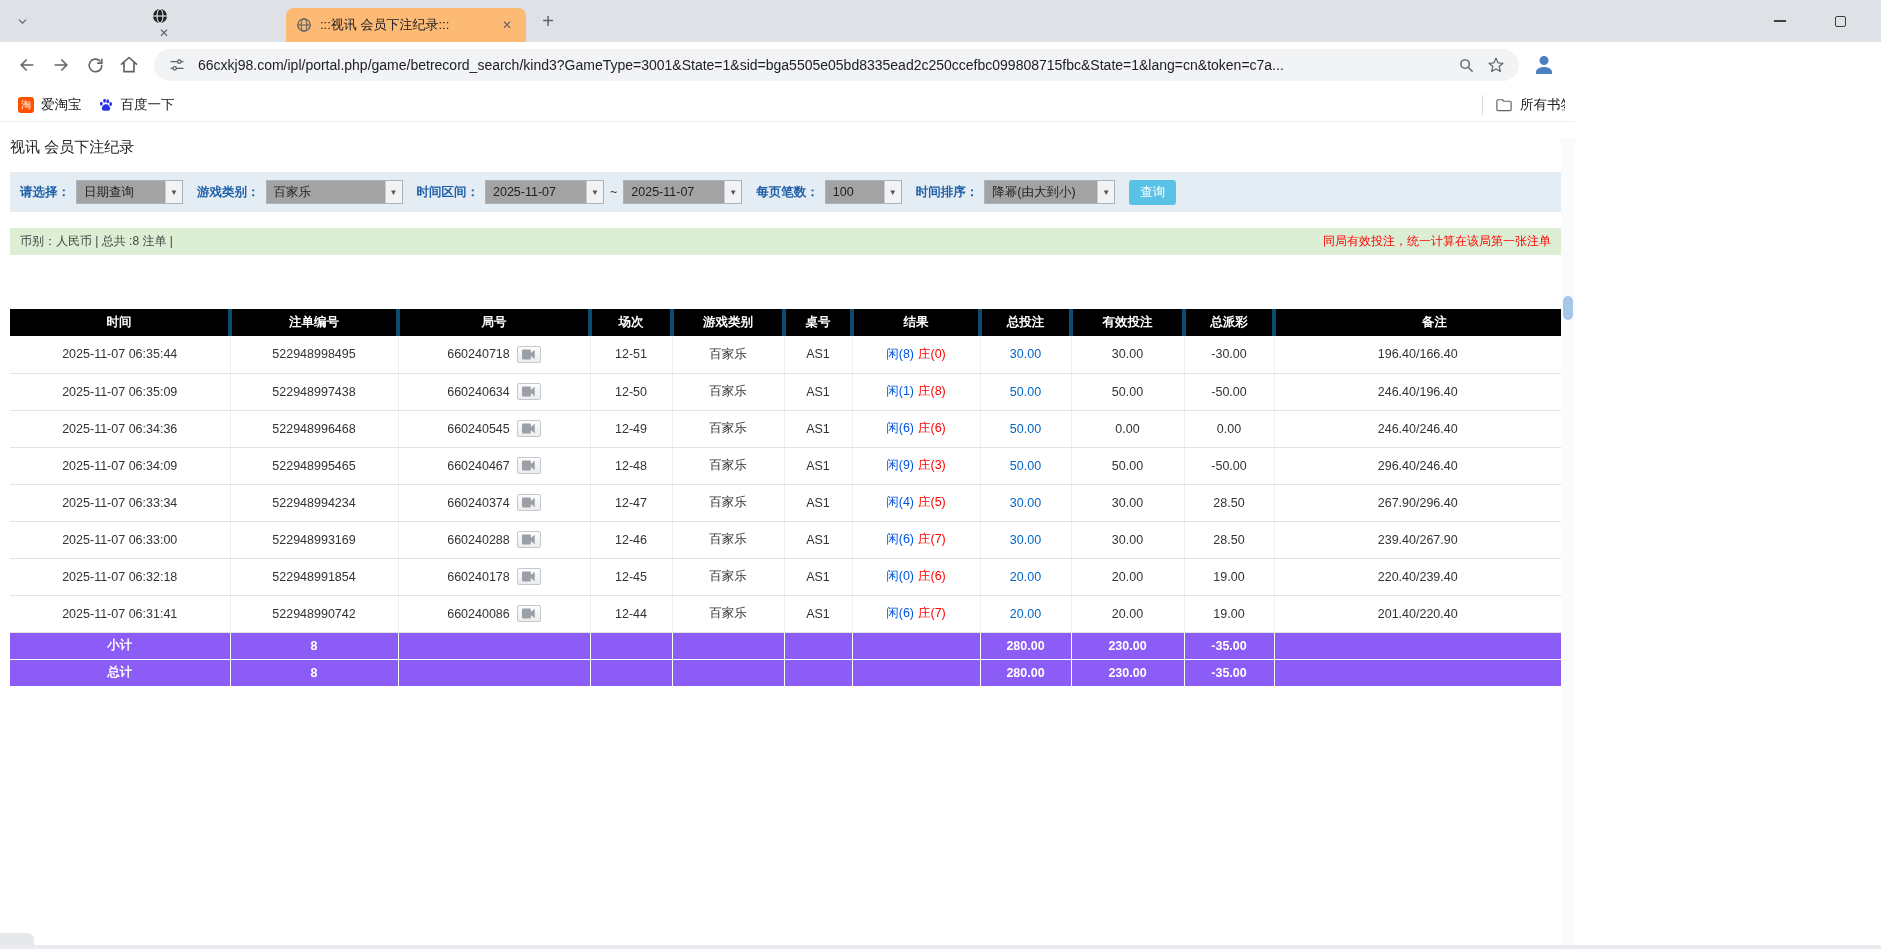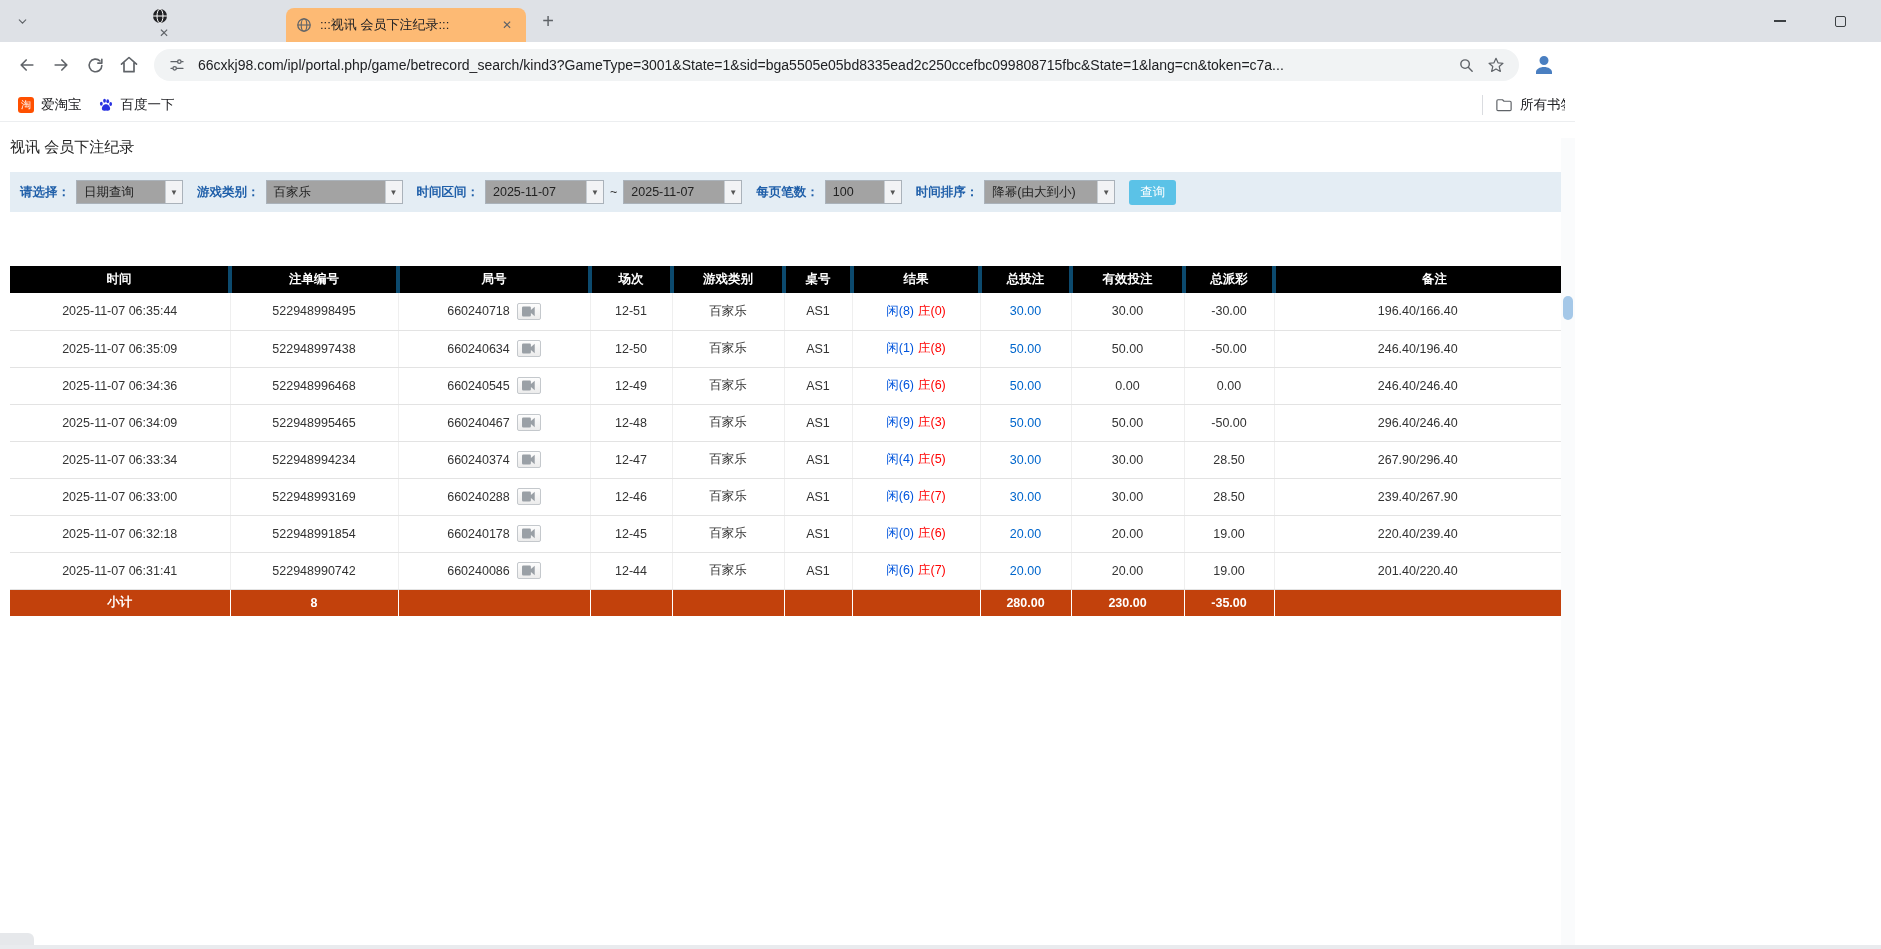--- a/index.html
+++ b/index.html
@@ -61,21 +61,21 @@
   .greenbar { margin:16px 0 0 10px; width:1551px; height:27px; background:#dcefd4; display:flex; align-items:center; justify-content:space-between; padding:0 10px; font-size:12px; }
   .gb-left { color:#444; }
   .gb-right { color:#ff0000; white-space:nowrap; }
 
   
   table.bet { margin:54px 0 0 10px; width:1551px; border-collapse:collapse; table-layout:fixed; font-size:12.5px; }
   table.bet th { background:#000; color:#fff; font-weight:bold; height:27px; border-right:4px solid #0c4a6e; text-align:center; }
   table.bet th:last-child { border-right:none;padding-left:32px; }
   table.bet tbody td { height:37px; text-align:center; color:#333; border-bottom:1px solid #e3e3e3; border-right:1px solid #efefef; background:#fff; }
   table.bet tbody td:last-child { border-right:none; }
-  table.bet tfoot td { background:#c2410c; color:#fff; font-weight:bold; height:27px; text-align:center; border-right:1px solid #fff; border-top:1px solid #fff; }
+  table.bet tfoot td { background:#8b5cf6; color:#fff; font-weight:bold; height:27px; text-align:center; border-right:1px solid #fff; border-top:1px solid #fff; }
   table.bet tfoot td:last-child { border-right:none; }
   .bet-link { color:#0066cc; text-decoration:none; cursor:pointer; }
   .r-player { color:#0055dd; }
   .r-banker { color:#ff0000; margin-left:4px; }
   td.neg, tfoot td.neg { color:#ff0000; }
   .round-wrap { display:inline-flex; align-items:center; }
   .vbtn { display:inline-flex; align-items:center; justify-content:center; width:24px; height:17px; border:1px solid #c4c8cc; background:linear-gradient(#fdfdfd,#ececec); border-radius:2px; margin-left:7px; cursor:pointer; }
 
   
   .scrollbar { position:absolute; top:0; right:0; width:14px; height:827px; background:#fafbfc; }
@@ -239,20 +239,24 @@
 
       <span class="f-label">时间排序：</span>
       <span class="sel w-sort">
         <span class="txt">降幂(由大到小)</span>
         <span class="arrow">▼</span>
       </span>
 
       <button class="search-btn">查询</button>
     </div>
 
+    <div class="greenbar">
+      <span class="gb-left">币别：人民币 | 总共 :8 注单 |</span>
+      <span class="gb-right">同局有效投注，统一计算在该局第一张注单</span>
+    </div>
 
     <table class="bet">
       <colgroup>
         <col style="width:220px">
           <col style="width:168px">
           <col style="width:192px">
           <col style="width:82px">
         <col style="width:112px">
           <col style="width:68px">
           <col style="width:128px">
@@ -445,20 +449,33 @@
           <td></td>
             <td></td>
             <td></td>
           <td></td>
             <td></td>
           <td>280.00</td>
           <td>230.00</td>
           <td class="neg">-35.00</td>
           <td></td>
         </tr>
+        <tr>
+          <td>总计</td>
+          <td>8</td>
+          <td></td>
+            <td></td>
+            <td></td>
+          <td></td>
+            <td></td>
+          <td>280.00</td>
+          <td>230.00</td>
+          <td class="neg">-35.00</td>
+          <td></td>
+        </tr>
       </tfoot>
     </table>
   </div>
 
   <div class="scrollbar">
     <div class="scroll-thumb"></div>
   </div>
 </div>
 
 <div class="status-bubble"></div>

